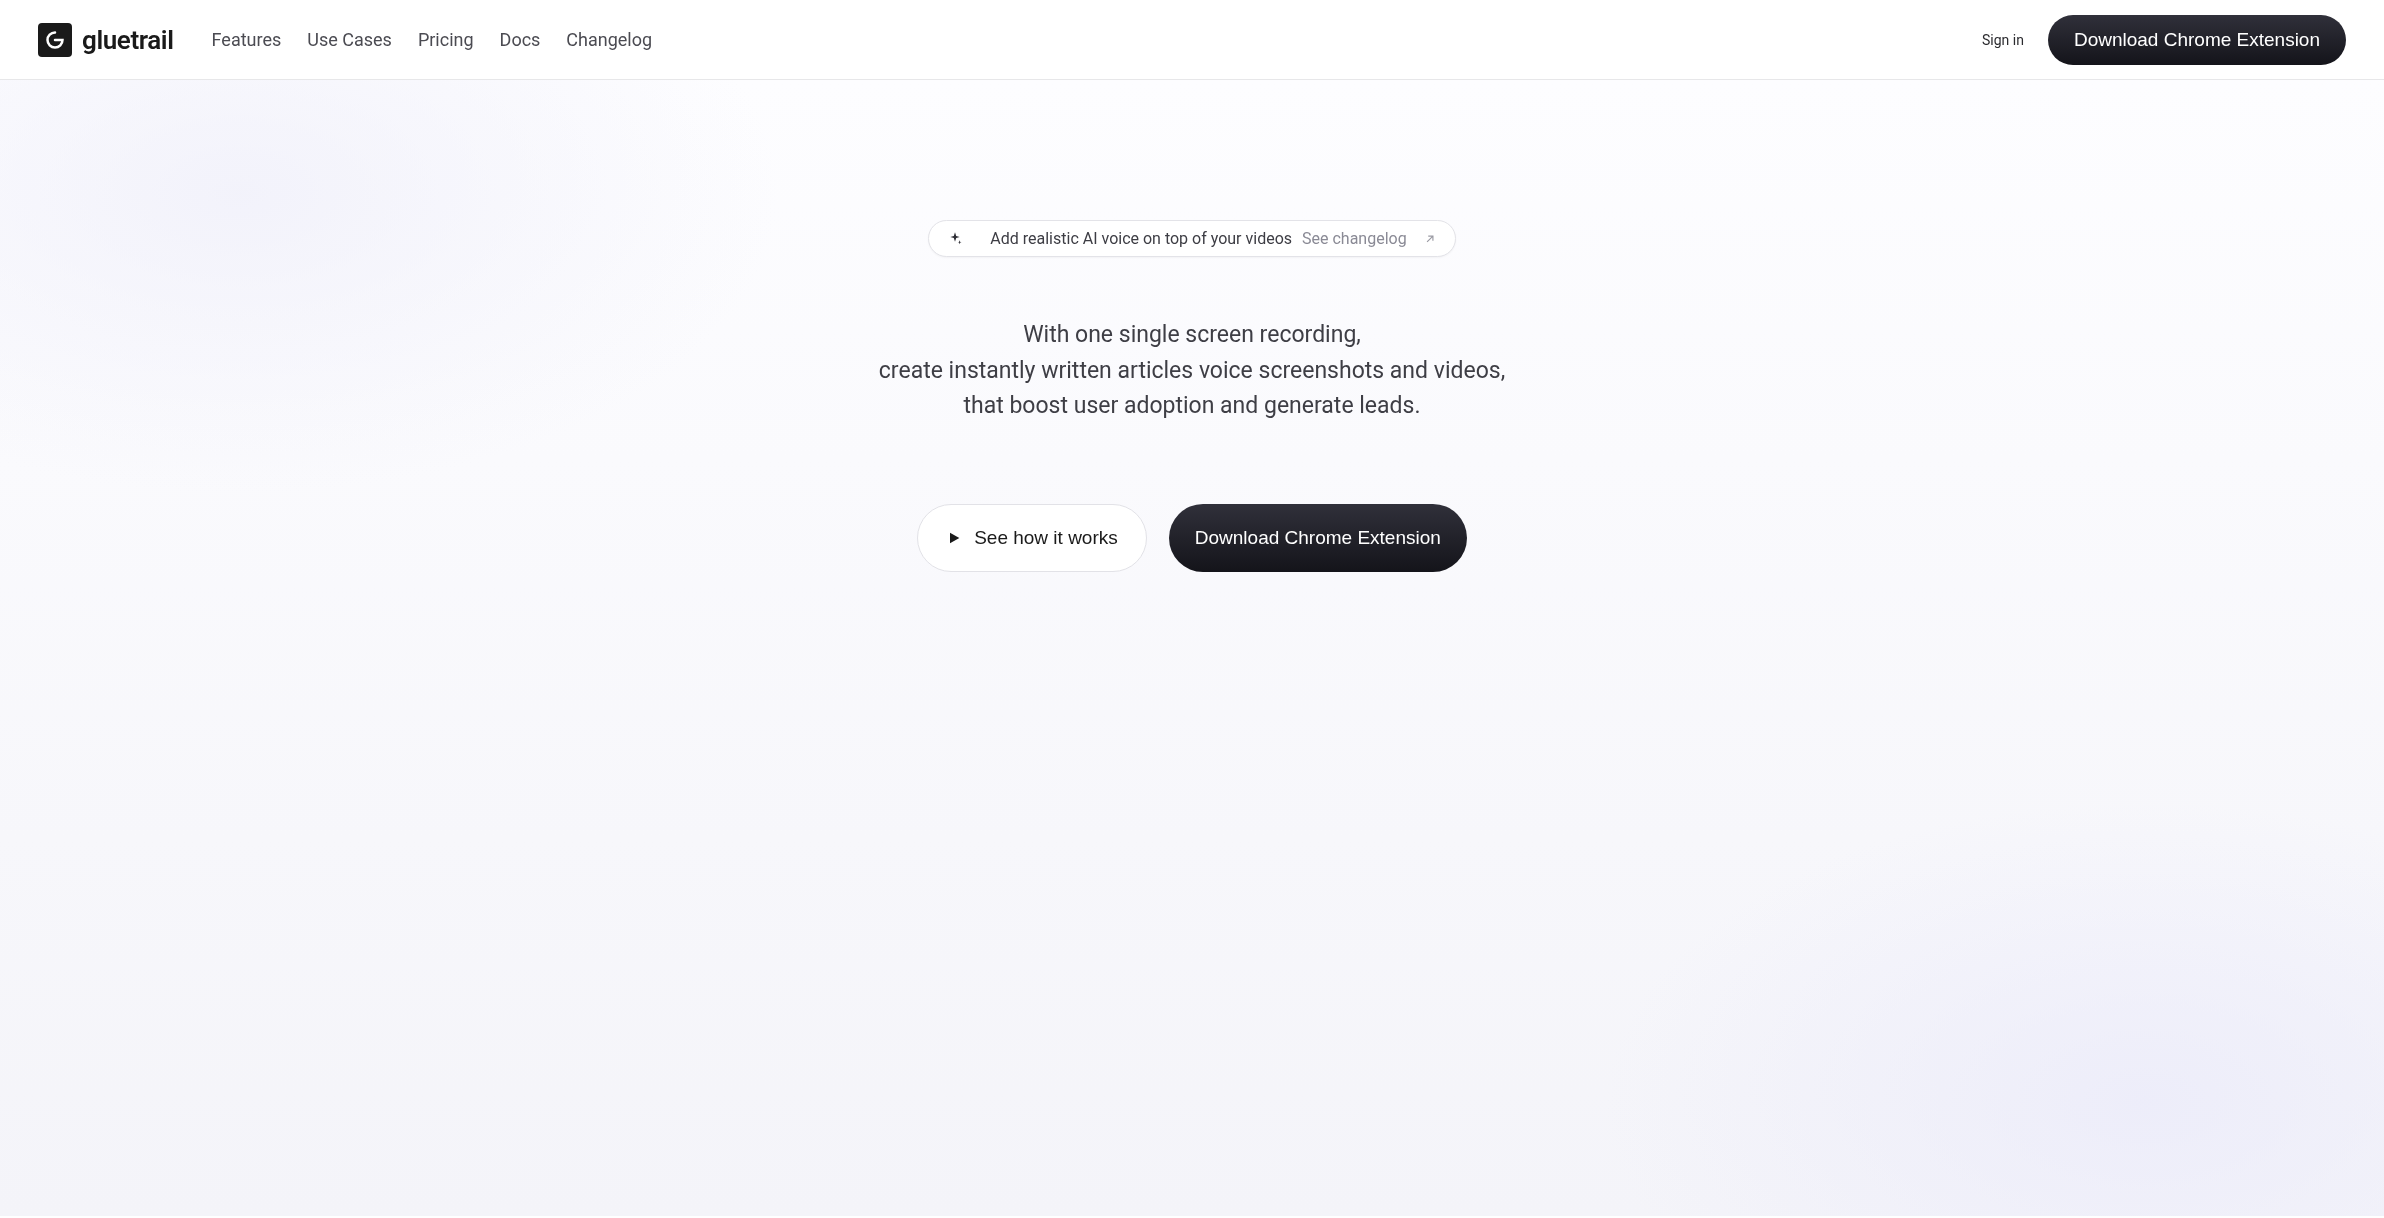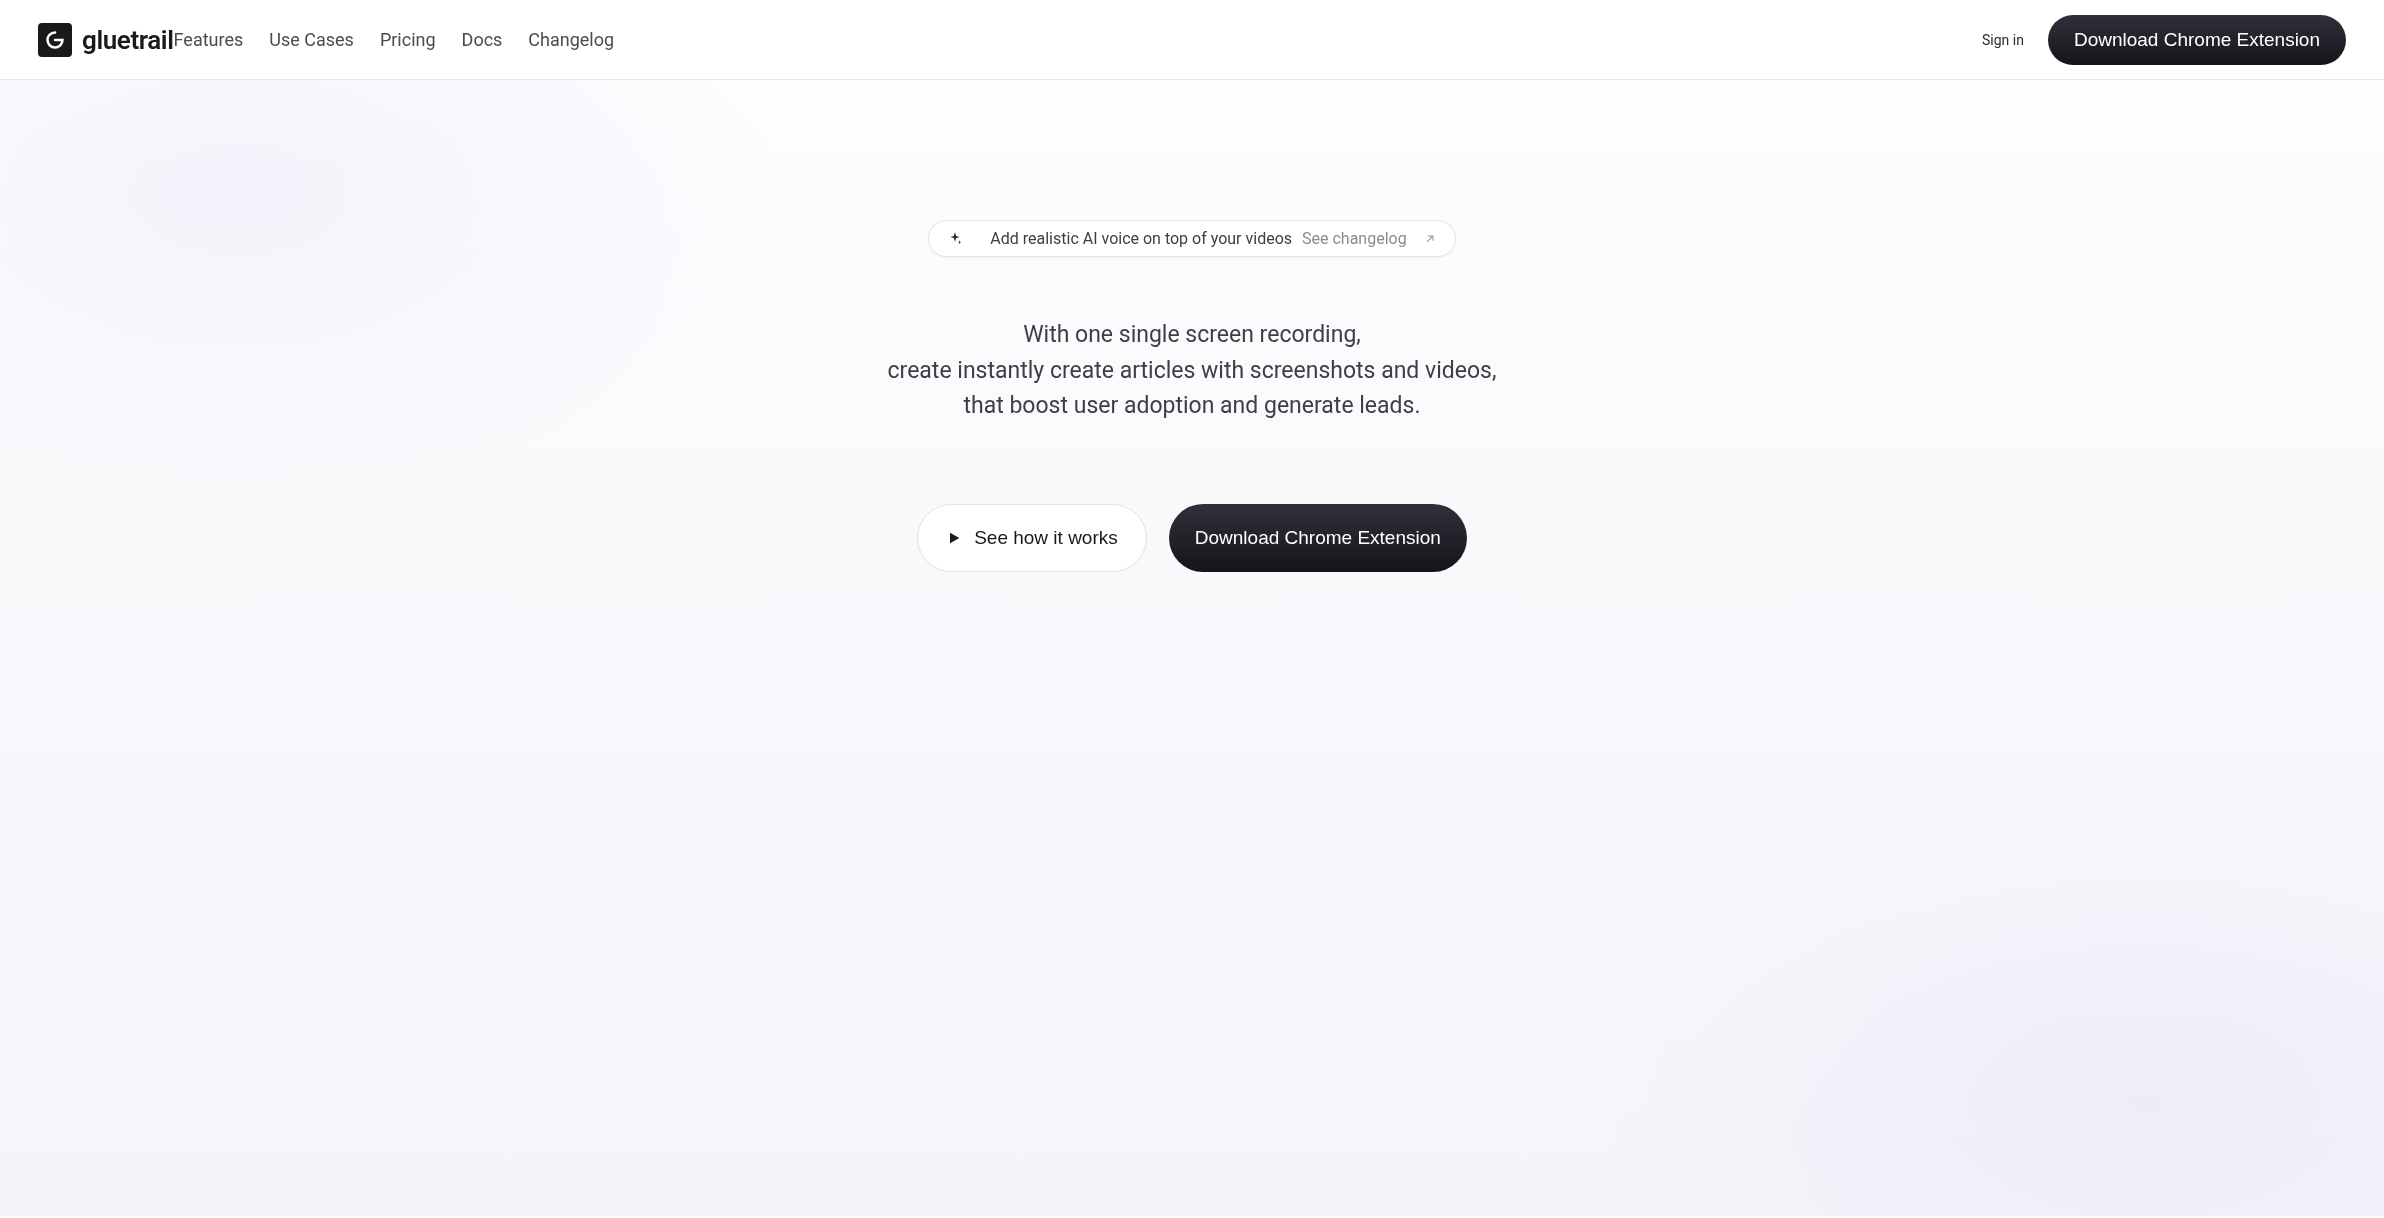--- a/index.html
+++ b/index.html
@@ -14,20 +14,21 @@
     align-items: center;
     padding: 0 38px;
     height: 80px;
     border-bottom: 1px solid #e7e7e9;
     background: #fff;
   }
   .logo-wrap {
     display: flex;
     align-items: center;
     gap: 10px;
+    margin-right: 38px;
   }
   .logo-mark {
     width: 34px; height: 34px;
     background: #1a1a1a;
     border-radius: 4px;
     display: flex; align-items: center; justify-content: center;
   }
   .logo-mark svg { display:block; }
   .logo-text {
     font-size: 26px;
@@ -172,21 +173,21 @@
       <span>See changelog</span>
       <svg width="14" height="14" viewBox="0 0 24 24" fill="none" stroke-width="2">
         <path d="M7 17L17 7M9 7h8v8"></path>
       </svg>
     </span>
   </div>
 
 
   <p class="sub">
     <span>With one single screen recording,</span>
-    <span>create instantly create articles with screenshots and videos,</span>
+    <span>create instantly written articles voice screenshots and videos,</span>
     <span>that boost user adoption and generate leads.</span>
   </p>
 
   <div class="cta-row">
     <button class="btn-light">
       <svg width="16" height="18" viewBox="0 0 24 24">
           <path d="M6 4l14 8-14 8V4z"></path>
         </svg>
       <span>See how it works</span>
     </button>

